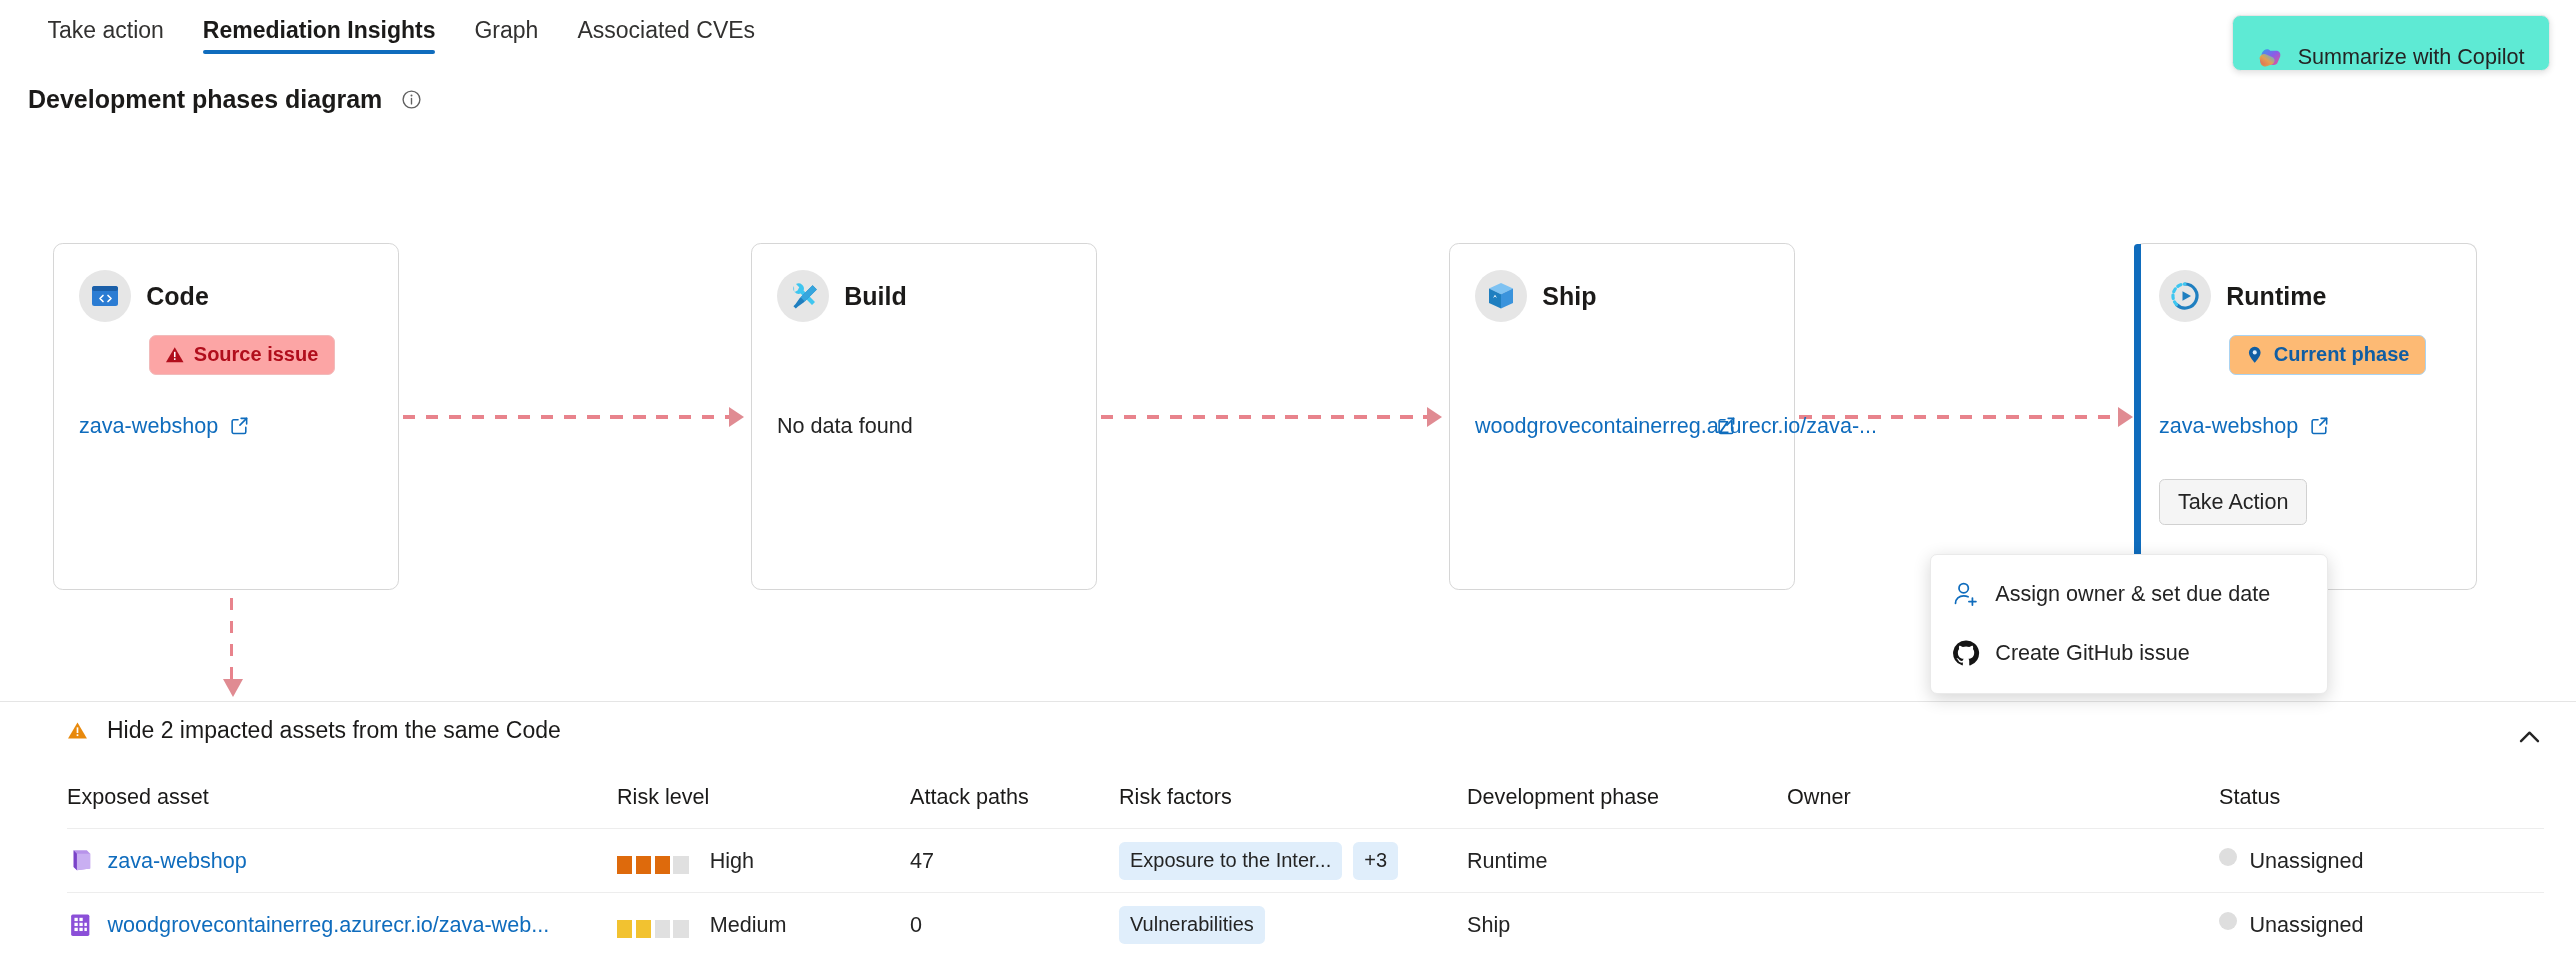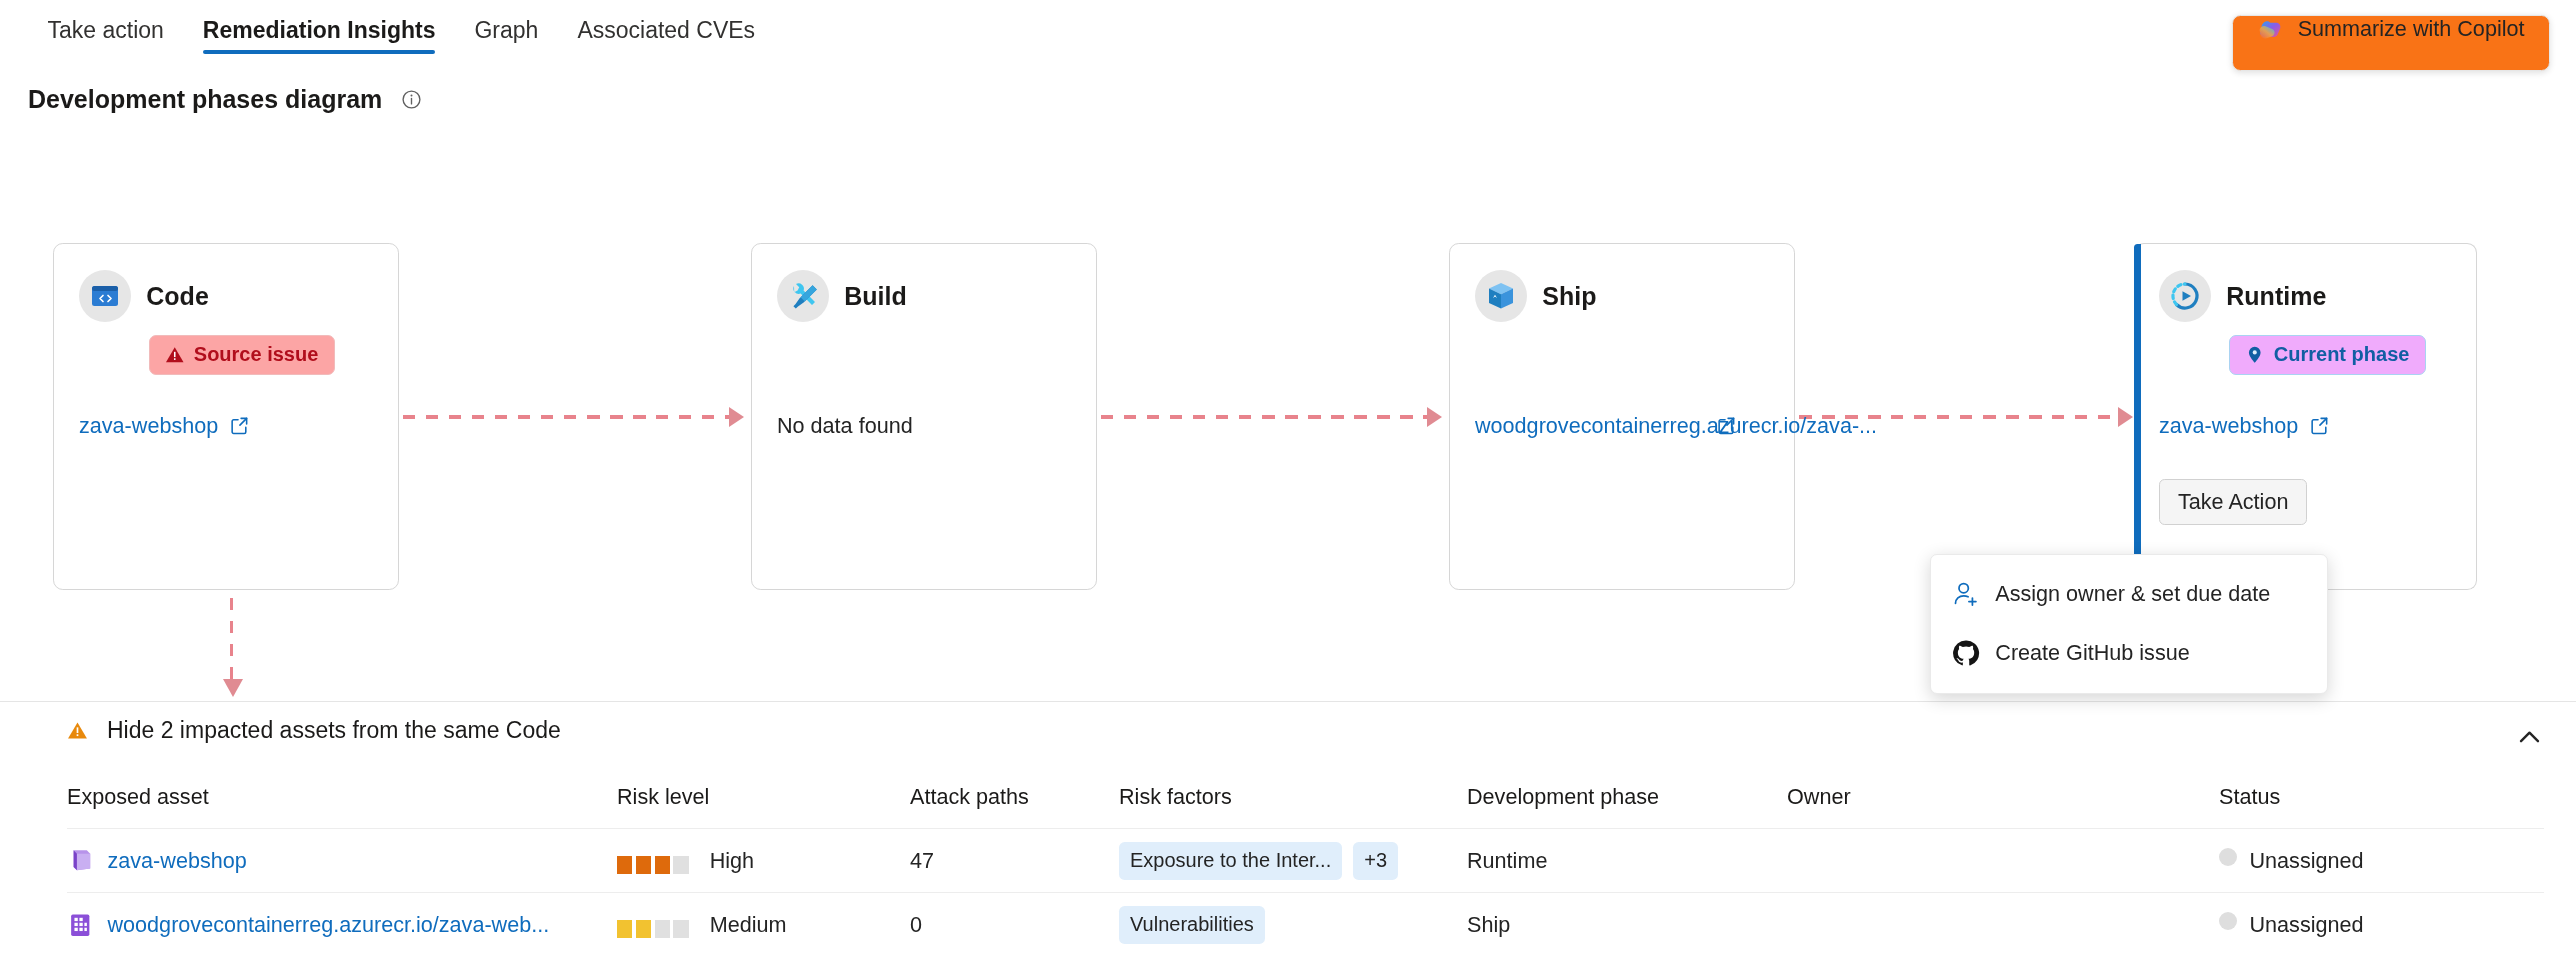--- a/index.html
+++ b/index.html
@@ -23,22 +23,22 @@
     white-space: nowrap;
   }
   .tab.active { font-weight: 700; color: #1b1a19; }
   .tab.active::after {
     content: ""; position: absolute; left: 19.5px; right: 19.5px; bottom: 5.6px;
     height: 4.2px; background: #0f6cbd; border-radius: 2.1px;
   }
 
   .copilot-btn {
     position: absolute; right: 26.5px; top: 15.3px;
-    height: 56px; display: flex; align-items: flex-start; gap: 14px;
-    padding: 0 24px; background: #f97316;
+    height: 56px; display: flex; align-items: flex-end; gap: 14px;
+    padding: 0 24px; background: #5eead4;
     border: 0.7px solid #e6e6e6; border-radius: 8.4px;
     box-shadow: 0 1.4px 6.3px rgba(0,0,0,.12);
     font-size: 21.6px; color: #242424; cursor: pointer;
   }
   .copilot-glyph { width: 26.5px; height: 26.5px; display: block; }
 
   
   .section-title {
     position: absolute; left: 28px; top: 85px;
     display: flex; align-items: center; gap: 19px;
@@ -66,21 +66,21 @@
   .phase-avatar svg { width: 32px; height: 32px; display: block; }
   .phase-name { font-size: 25px; font-weight: 600; color: #1b1a19; }
 
   .badge {
     position: absolute; left: 95px; top: 91px;
     display: inline-flex; align-items: center; gap: 9px;
     height: 40px; padding: 0 15.3px; border-radius: 7px;
     font-size: 20px; font-weight: 600; white-space: nowrap;
   }
   .badge.source-issue { background: #fca5a5; border: 0.7px solid #f1bbbb; color: #b10e1c; }
-  .badge.current-phase { background: #f0abfc; border: 0.7px solid #a9d3f2; color: #115ea3; }
+  .badge.current-phase { background: #fdba74; border: 0.7px solid #a9d3f2; color: #115ea3; }
   .badge svg { width: 19.5px; height: 19.5px; display: block; }
 
   .card-link {
     position: absolute; left: 25px; top: 169px; width: 279px;
     display: flex; align-items: flex-start; gap: 11px;
     font-size: 21.6px; line-height: 1.25; color: #0f6cbd; cursor: pointer;
   }
   .card-link .txt { max-width: 230px; }
   .ext-icon { width: 21px; height: 21px; flex: 0 0 auto; margin-top: 2.8px; display: block; }
 

